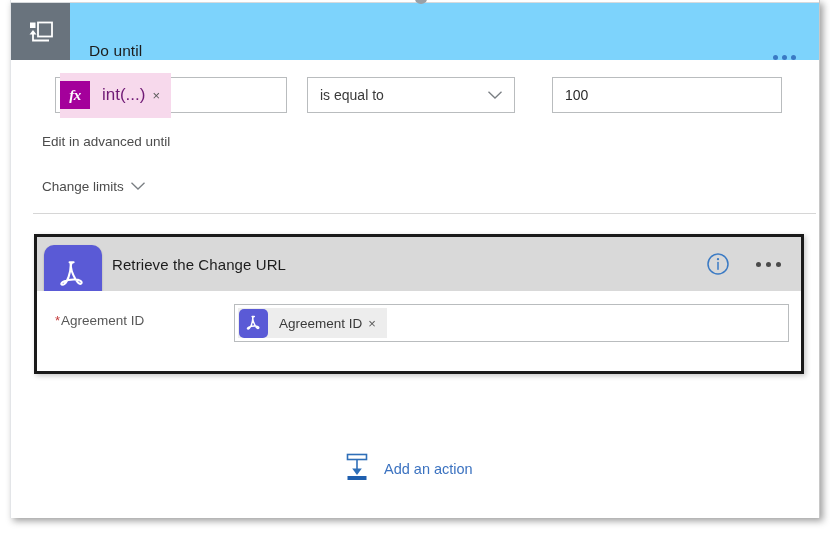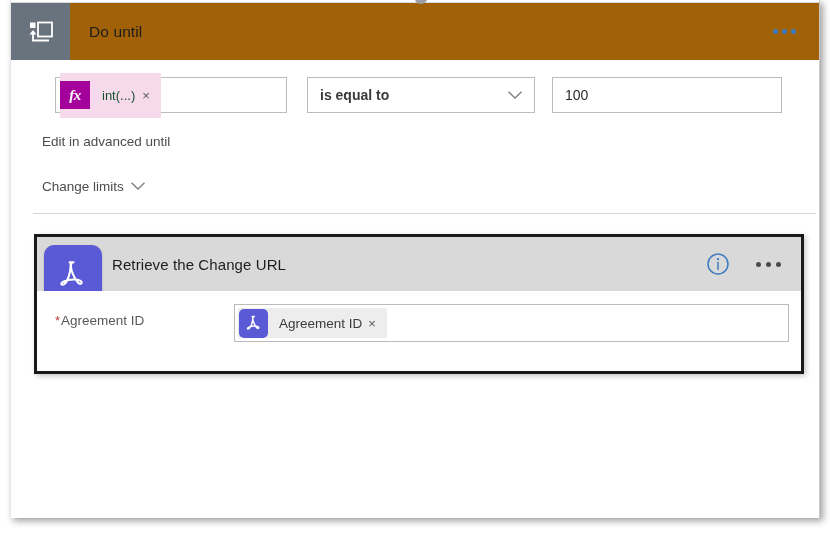--- a/index.html
+++ b/index.html
@@ -57,23 +57,23 @@
     z-index: 3;
   }
 
   
   .card-header {
     position: absolute;
     left: 0px;
     top: 3px;
     width: 810px;
     height: 57px;
-    background: #a16207;
-    display: flex;
-    align-items: center;
+    background: #7dd3fc;
+    display: flex;
+    align-items: flex-end;
   }
   .header-icon-box {
     width: 59px;
     height: 57px;
     background: #69737d;
     display: flex;
     align-items: center;
     justify-content: center;
     flex: 0 0 auto;
   }
@@ -138,43 +138,42 @@
     align-items: center;
     justify-content: center;
     font-family: "Liberation Serif", serif;
     font-style: italic;
     font-size: 15px;
     font-weight: bold;
     letter-spacing: -0.5px;
   }
   .token-label {
     padding: 0 7px 0 12px;
-    font-size: 13px;
-    color: #14532d;
+    font-size: 17px;
+    color: #701a75;
   }
   .token-x {
     padding-right: 11px;
     font-size: 13px;
     color: #5a5a5a;
     line-height: 1;
   }
 
   .op-select {
     position: absolute;
     left: 296px;
     top: 17px;
-    width: 228px;
+    width: 208px;
     height: 36px;
     border: 1px solid #b9bcbe;
     background: #ffffff;
     box-sizing: border-box;
     display: flex;
     align-items: center;
     justify-content: space-between;
-    font-weight: bold;
   }
   .op-select .val {
     padding-left: 12px;
     font-size: 14px;
     color: #3a3a3a;
   }
   .chev {
     width: 26px;
     display: flex;
     align-items: center;
@@ -470,15 +469,26 @@
                 <path d="M18.6 6.2 c -2.1 0.1 -2.9 2.0 -2.7 4.6 c 0.2 2.6 1.3 5.8 2.6 8.6 c 1.4 3.1 3.0 5.7 4.4 7.1 c 1.4 1.4 2.6 1.6 3.3 1.0 c 0.8 -0.7 0.6 -1.9 -0.7 -2.7 c -1.4 -0.9 -4.0 -1.4 -7.0 -1.3 c -3.4 0.1 -7.2 0.9 -9.6 2.0 c -2.0 0.9 -2.9 1.9 -2.5 2.7 c 0.4 0.8 1.8 0.8 3.0 -0.2 c 1.5 -1.2 3.0 -3.8 4.2 -7.2 c 1.3 -3.7 2.1 -8.2 2.1 -11.3 c 0 -2.1 -0.3 -3.3 -1.1 -3.3 z" fill="none" stroke="#ffffff" stroke-width="2.6" stroke-linejoin="round" stroke-linecap="round"></path>
               </svg>
             </div>
             <div class="agree-token-label">Agreement ID</div>
             <div class="agree-token-x">×</div>
           </div>
         </div>
       </div>
     </div>
 
+    <div class="add-action">
+      <span>
+        <svg width="32" height="30" viewBox="0 0 32 30" aria-hidden="true">
+          <rect x="6.5" y="2.5" width="19" height="5" fill="#ffffff" stroke="#2f6fb8" stroke-width="1.6"></rect>
+          <path d="M16 7.5 L16 19.5" stroke="#2f6fb8" stroke-width="1.6"></path>
+          <path d="M16 23 L11.2 16.5 L20.8 16.5 Z" fill="#2f6fb8"></path>
+          <rect x="6.5" y="24" width="19" height="4" fill="#1f5fae"></rect>
+        </svg>
+      </span>
+      <span class="lbl">Add an action</span>
+    </div>
 
   </div>
 </div>
 
 </body></html>

